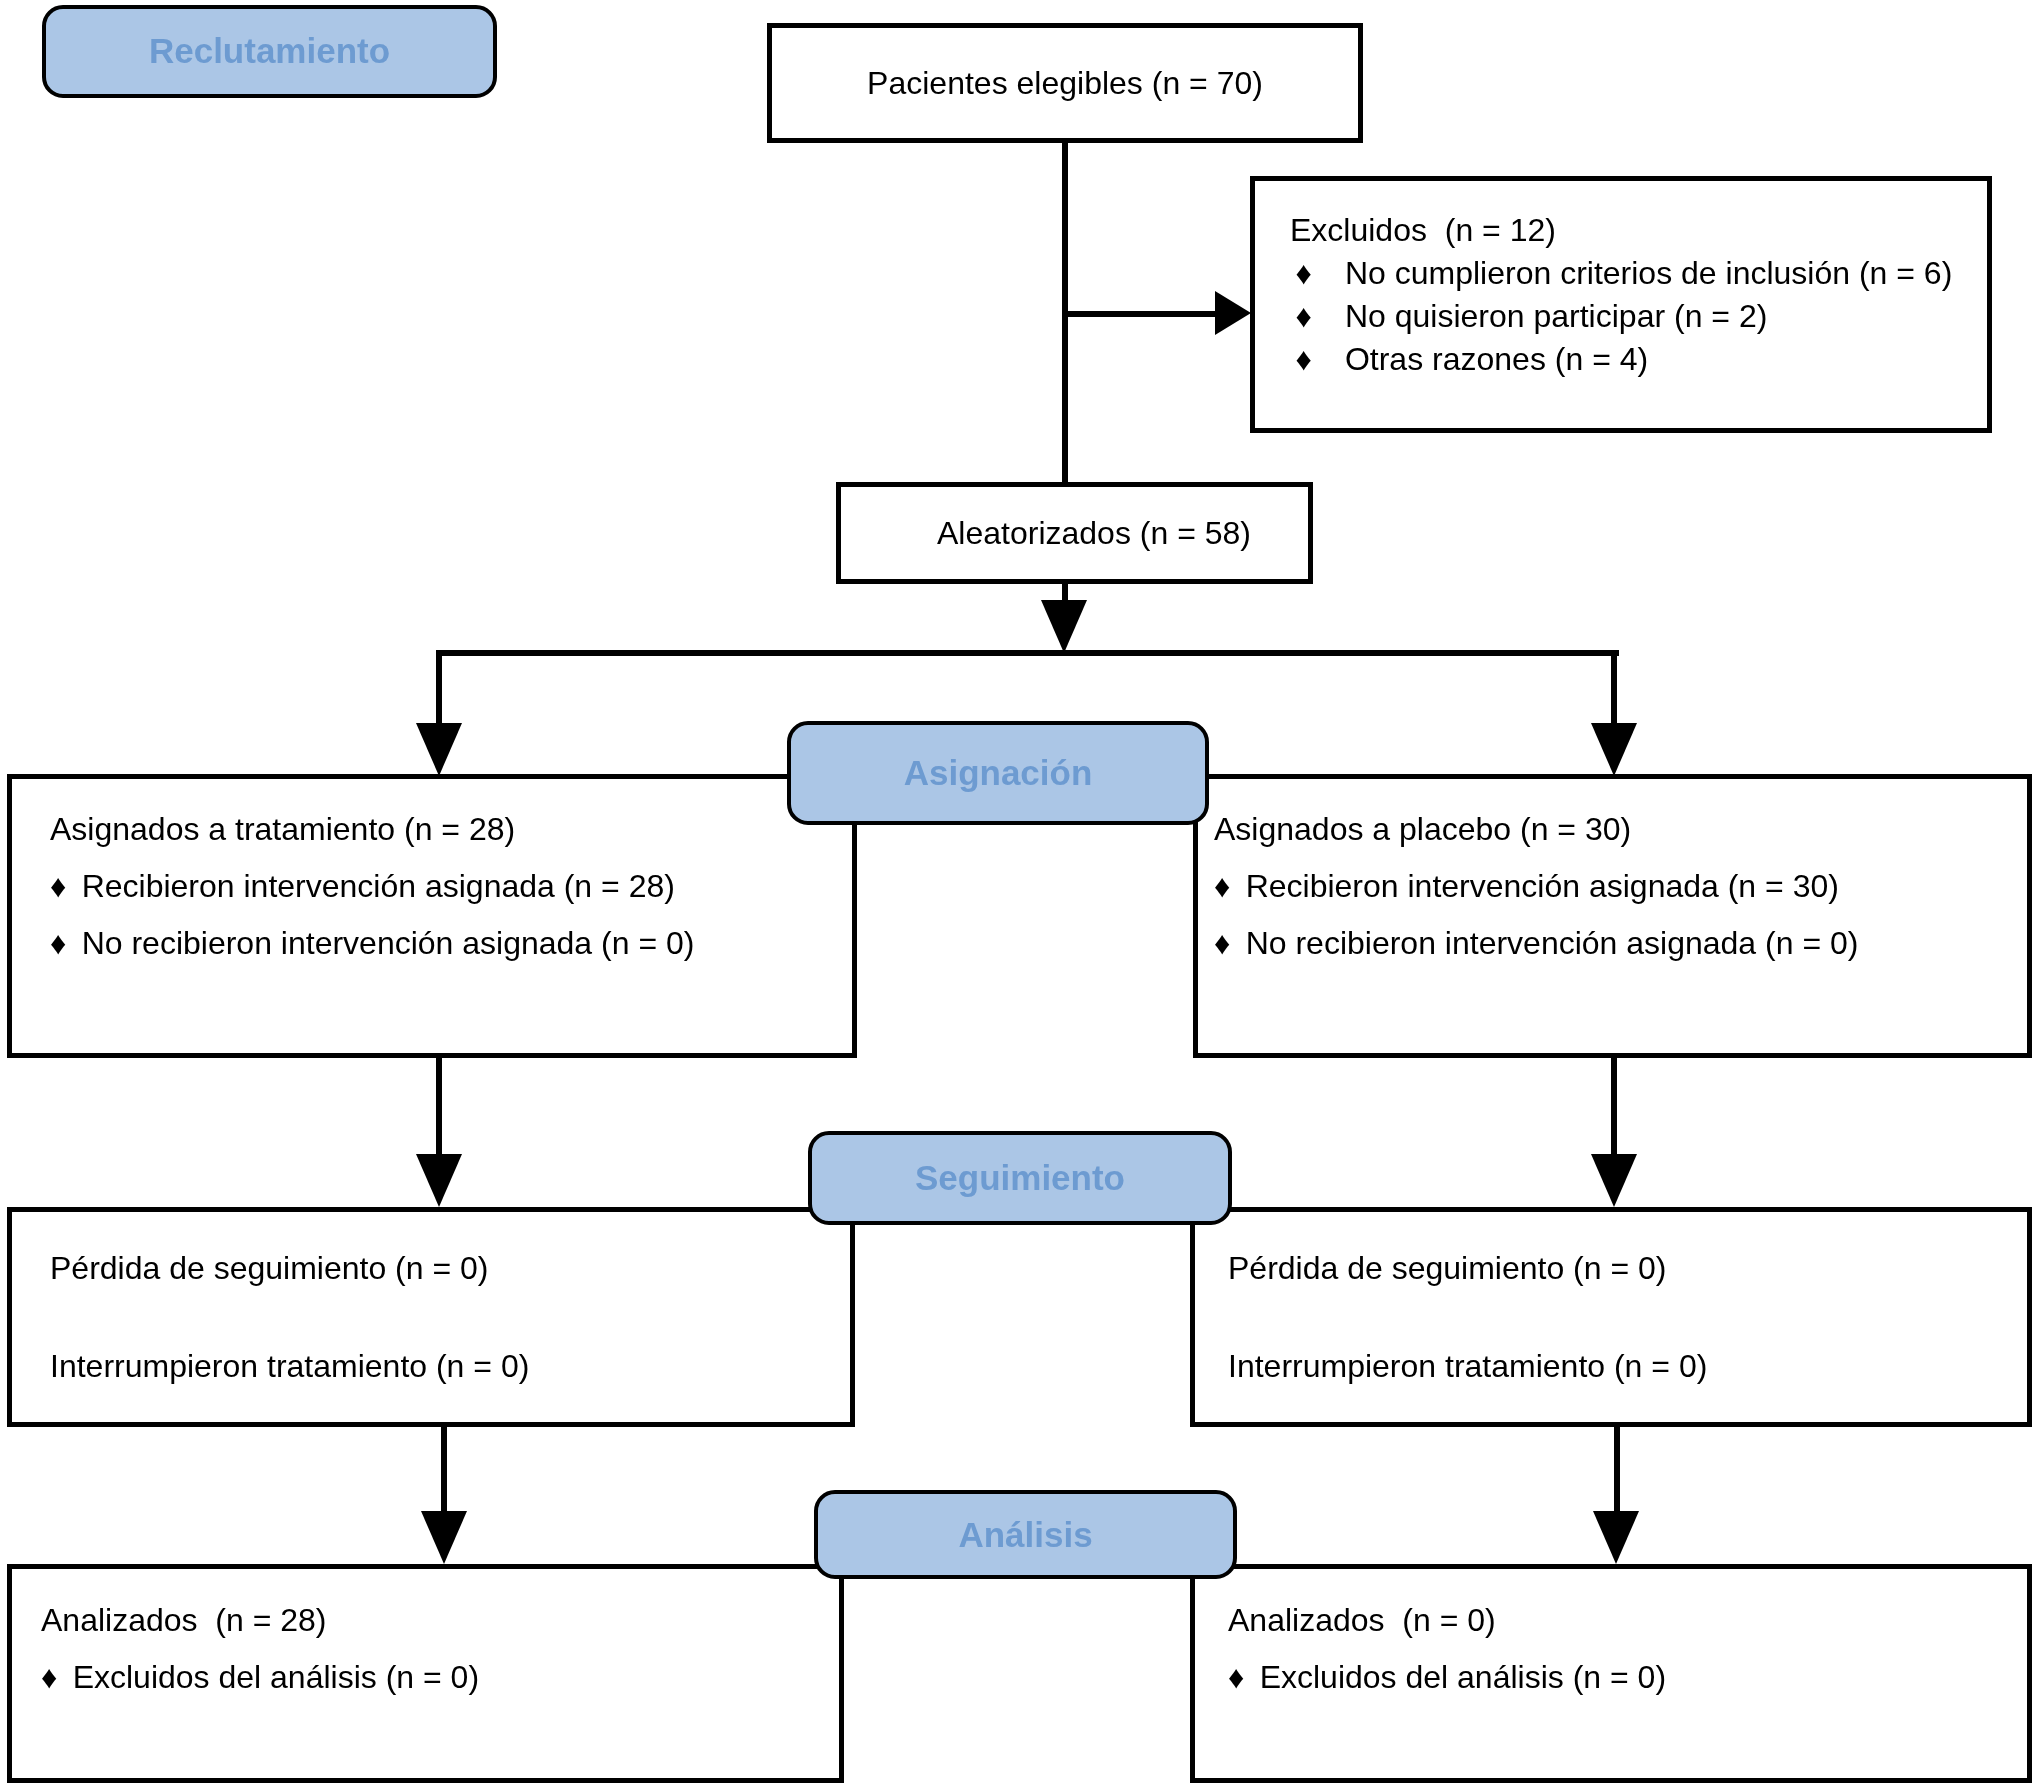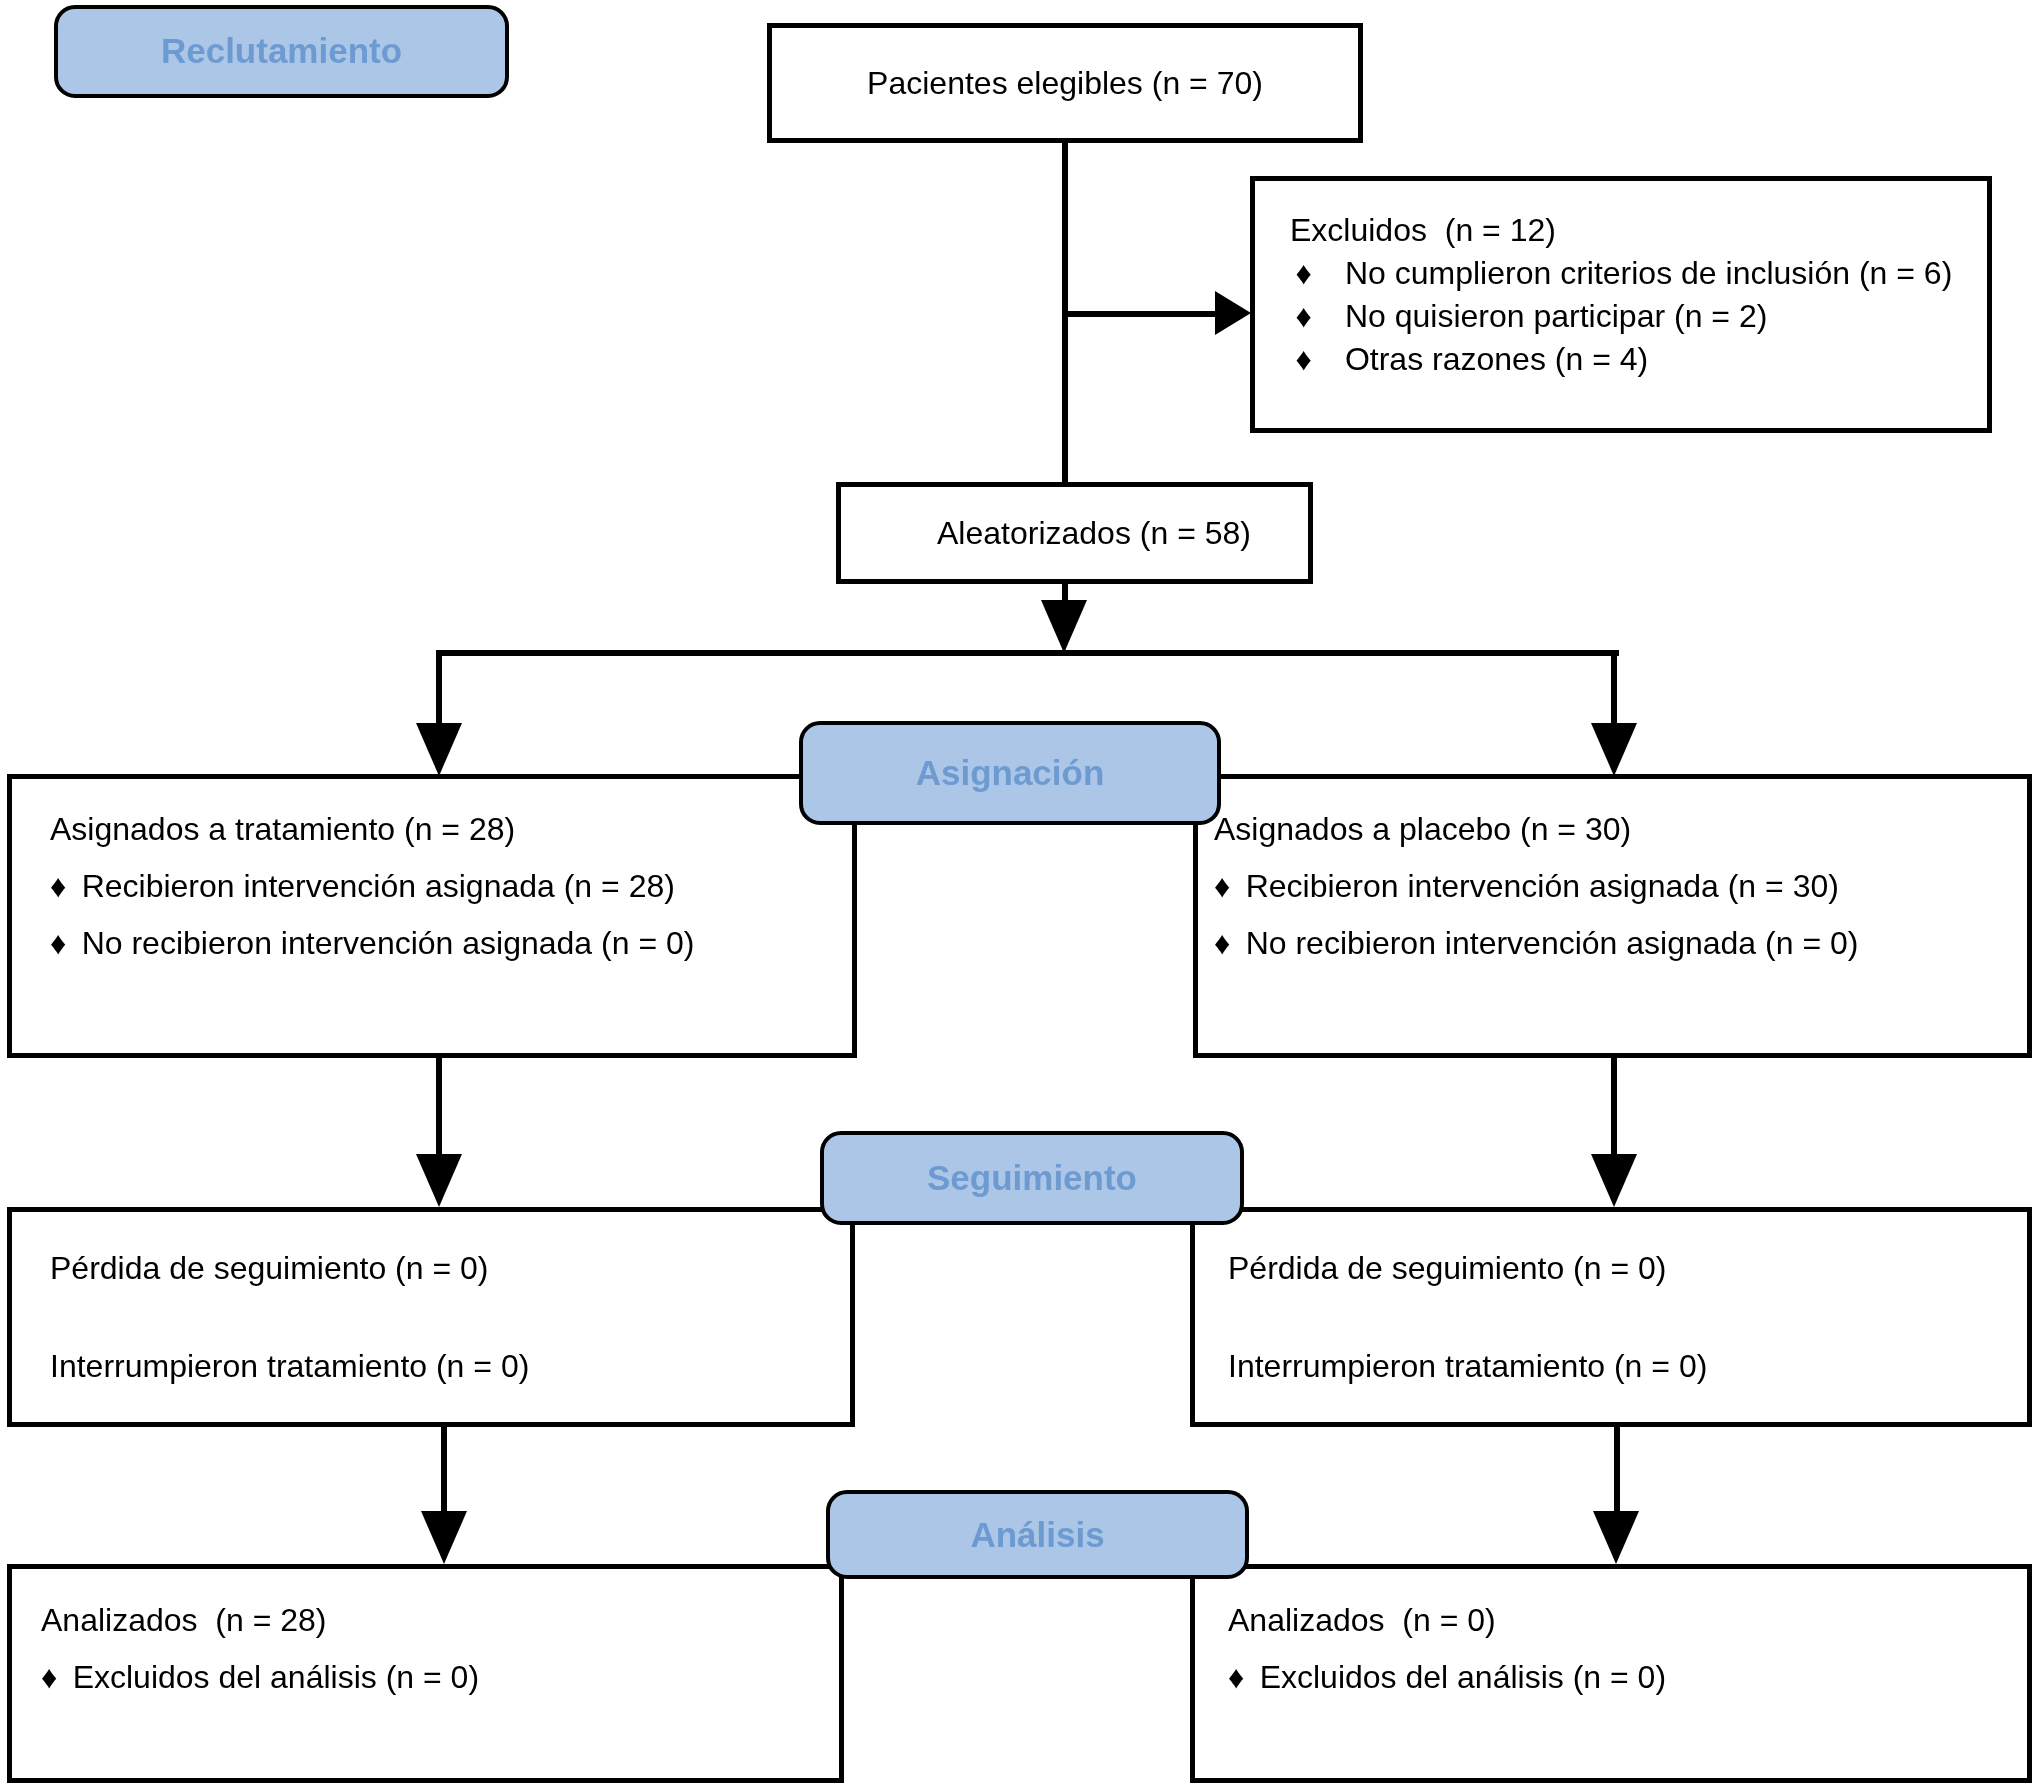--- a/index.html
+++ b/index.html
@@ -36,21 +36,20 @@
     background: #abc6e6;
     border: 4.2px solid #000000;
     border-radius: 21px;
     display: flex;
     align-items: center;
     justify-content: center;
     font-size: 35px;
     font-weight: bold;
     color: #6d9bd1;
     z-index: 3;
-    margin-left: 12px;
   }
 
   
   .vline, .hline { position: absolute; background: #000000; z-index: 1; }
 
   
   .arr-down {
     position: absolute; width: 0; height: 0;
     border-left: 23px solid transparent;
     border-right: 23px solid transparent;

